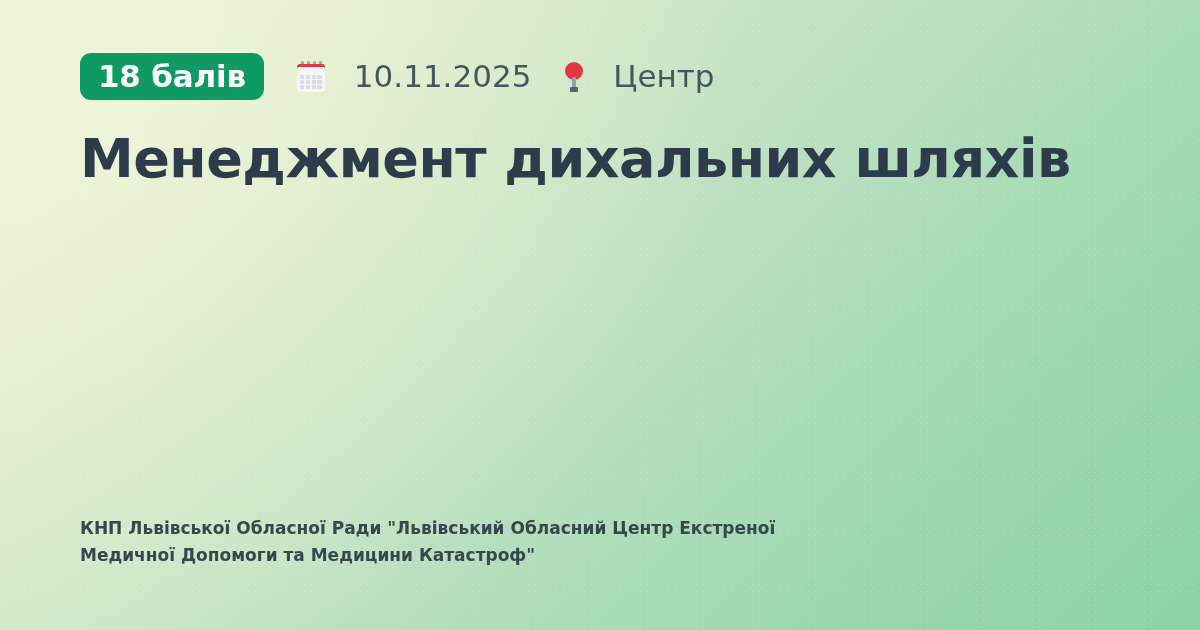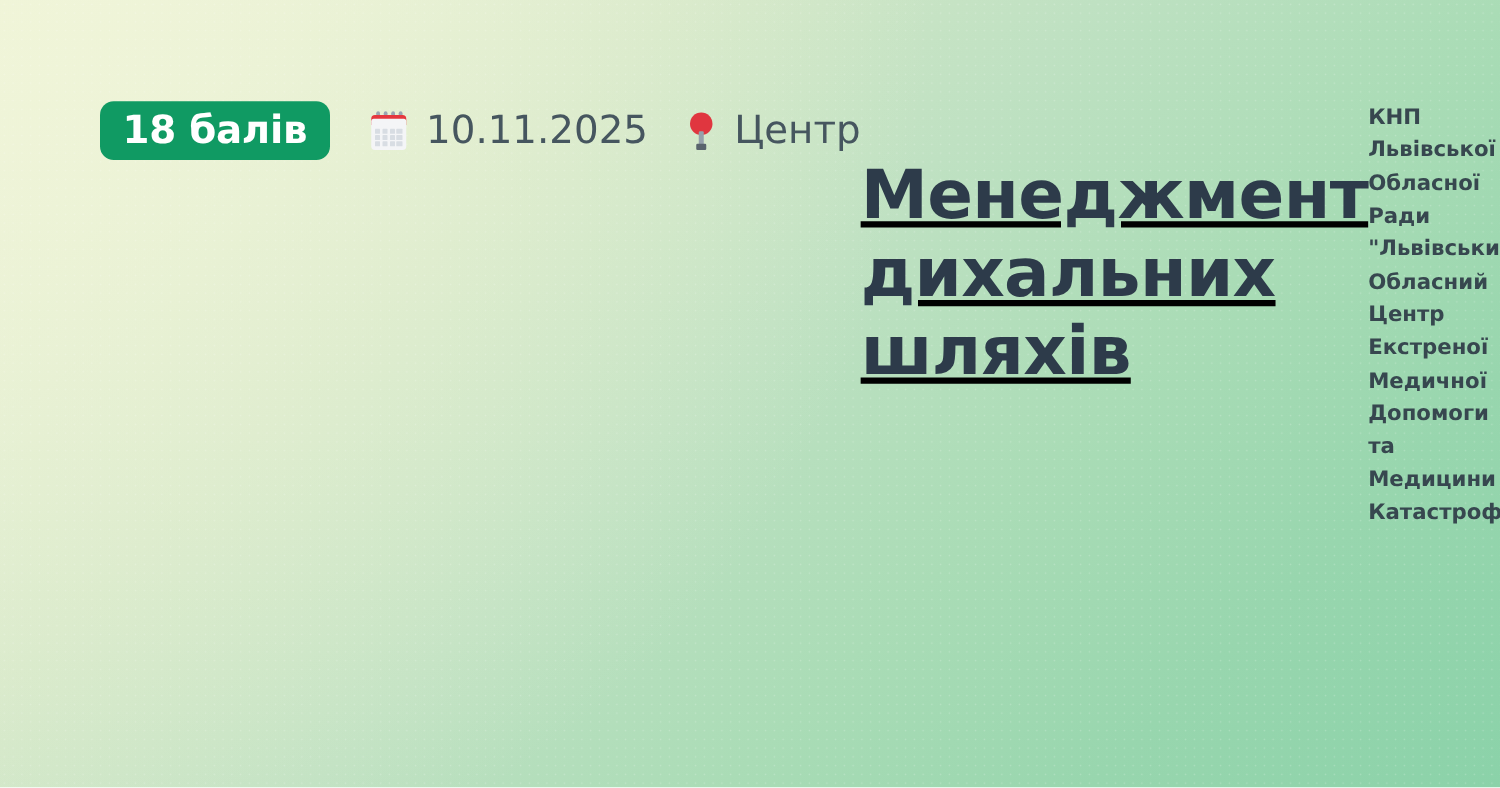--- a/index.html
+++ b/index.html
@@ -39,23 +39,23 @@
     background-size: 7px 7px;
     opacity: 0.55;
   }
 
   .content {
     position: relative;
     z-index: 2;
     width: 100%;
     height: 100%;
     box-sizing: border-box;
-    padding: 81px 80px 62px 80px;
+    padding: 53px 80px 62px 80px;
     display: flex;
-    flex-direction: row;
+    flex-direction: column;
   }
 
   
   .meta-row {
     display: flex;
     align-items: center;
     height: 47px;
   }
 
   .badge {
@@ -78,21 +78,21 @@
     display: inline-flex;
     align-items: center;
     margin-left: 32px;
     color: #46565f;
     font-size: 31px;
     font-weight: 400;
     line-height: 1;
     white-space: nowrap;
   }
 
-  .meta-item .meta-text { margin-left: 15px; }
+  .meta-item .meta-text { margin-left: 28px; }
 
   .icon {
     display: inline-block;
     position: relative;
     flex: 0 0 auto;
   }
 
   
   .icon-calendar {
     width: 30px;
@@ -173,22 +173,21 @@
     left: 7px;
     top: 26px;
     width: 8px;
     height: 5px;
     background: #59646d;
     border-radius: 1px;
   }
 
   
   .title-wrap {
-    margin-top: 44px;
-    text-decoration: underline;
+    margin-top: 28px;
   }
   .title {
     margin: 0;
     color: #2d3b4a;
     font-size: 54px;
     font-weight: 700;
     line-height: 1.16;
     letter-spacing: -0.5px;
     max-width: 1000px;
   }

